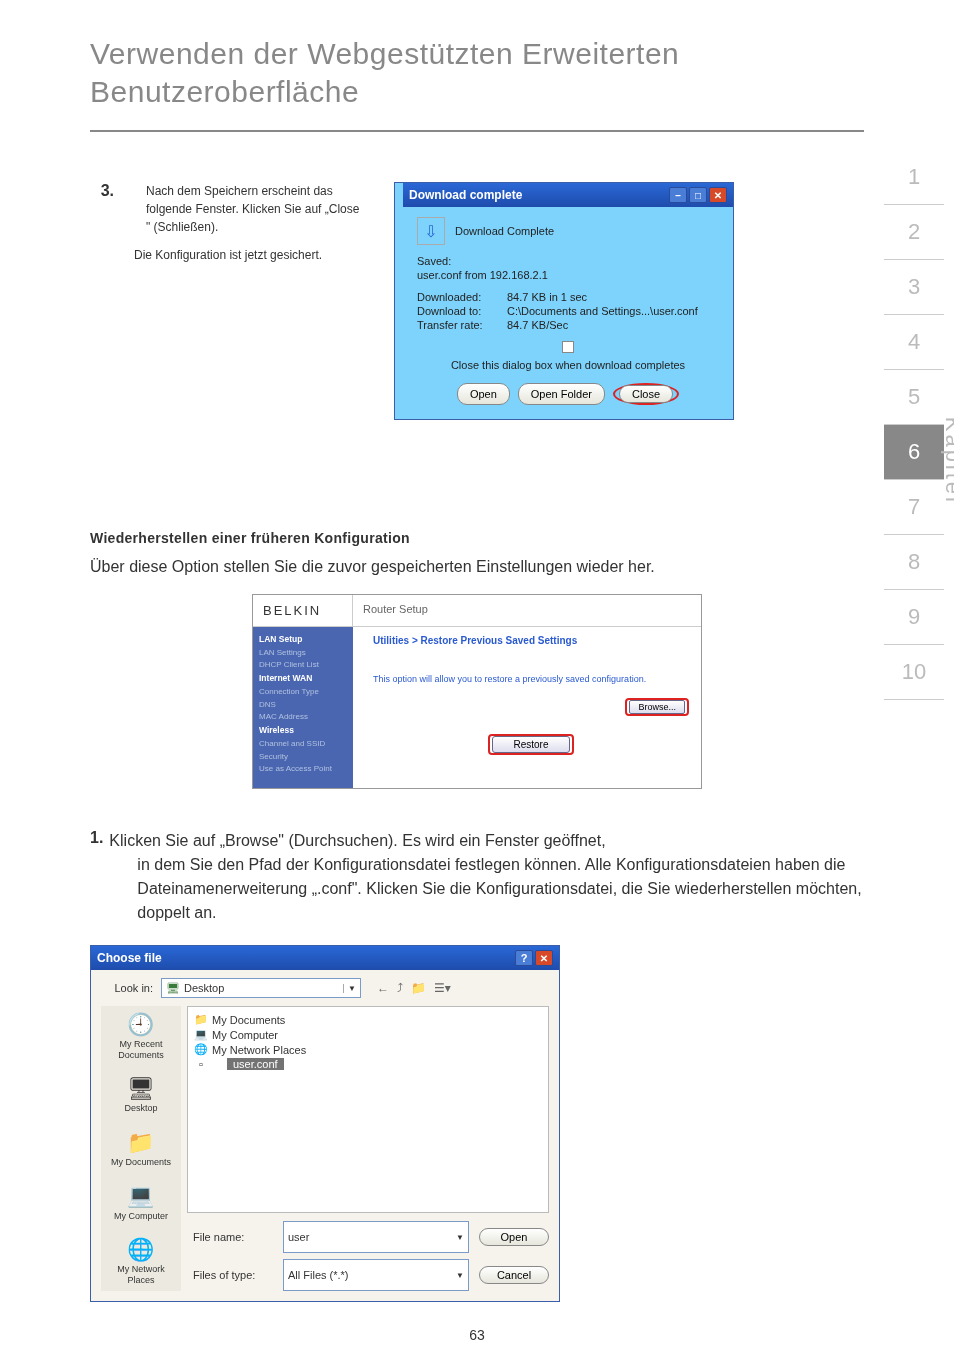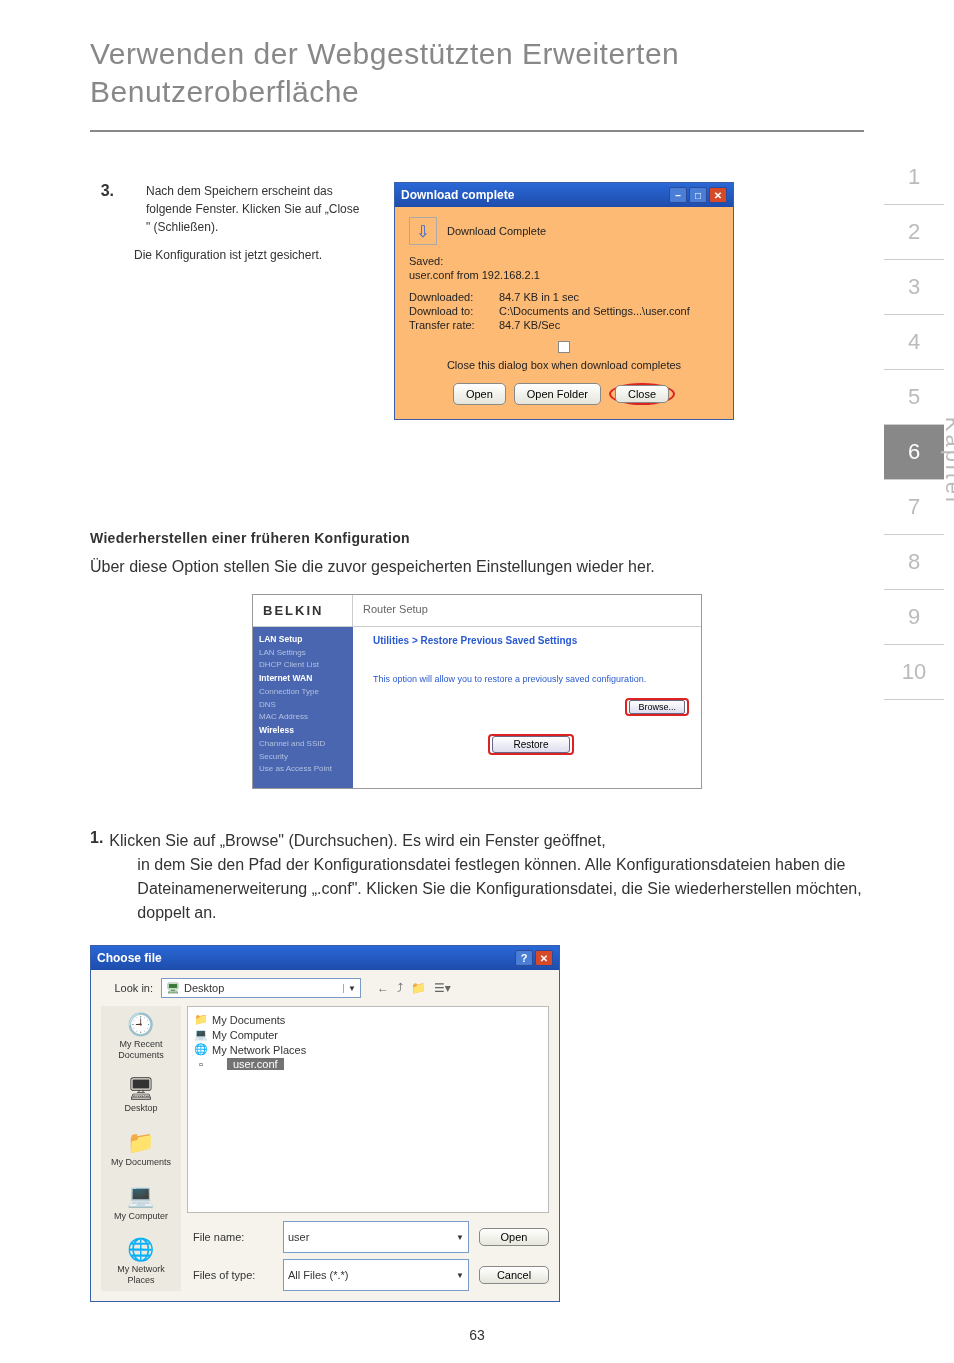--- a/index.html
+++ b/index.html
@@ -51,23 +51,24 @@
     .step3-layout {
       display: flex;
       gap: 30px;
       align-items: flex-start;
     }
     .step3-left { width: 230px; }
     
     .download-dialog {
       width: 340px;
       border: 1px solid #3a5ea8;
-      background: #fdba74;
+      background: #7dd3fc;
       font-family: Tahoma, sans-serif;
       font-size: 11px;
+      padding-left: 8px;
     }
     .titlebar {
       background: linear-gradient(#2a68d6, #1e4cac);
       color: #fff;
       padding: 4px 6px;
       display: flex;
       align-items: center;
       justify-content: space-between;
       font-size: 12px;
       font-weight: bold;
@@ -93,21 +94,21 @@
     .dl-label { color: #222; }
     .dl-saved { margin-bottom: 2px; }
     .dl-source { margin-bottom: 10px; }
     .dl-grid { display: grid; grid-template-columns: 90px 1fr; row-gap: 2px; margin-bottom: 10px; }
     .dl-check { display: flex; align-items: center; gap: 6px; margin-bottom: 12px; flex-direction: column; }
     .dl-cbox { width: 12px; height: 12px; border: 1px solid #888; background: #fff; }
     .dl-buttons { display: flex; justify-content: center; gap: 8px; }
     .win-btn {
       background: linear-gradient(#fff, #e6e6dc);
       border: 1px solid #888;
-      border-radius: 5px;
+      border-radius: 10px;
       padding: 2px 12px;
       font-size: 11px;
       font-family: Tahoma, sans-serif;
       cursor: pointer;
     }
     .ellipse-red {
       border: 2px solid #d22;
       border-radius: 50%;
       padding: 0 4px;
     }
@@ -132,21 +133,21 @@
       font-size: 10px;
       background: #fff;
     }
     .router-header {
       display: flex;
       border-bottom: 1px solid #ccc;
     }
     .router-brand {
       width: 100px;
       padding: 8px 10px;
-      font-weight: bold;
+      font-weight: normal;
       font-size: 13px;
       letter-spacing: 2px;
       border-right: 1px solid #ccc;
       color: #333;
     }
     .router-crumb {
       padding: 8px 10px;
       color: #666;
       font-size: 11px;
     }

